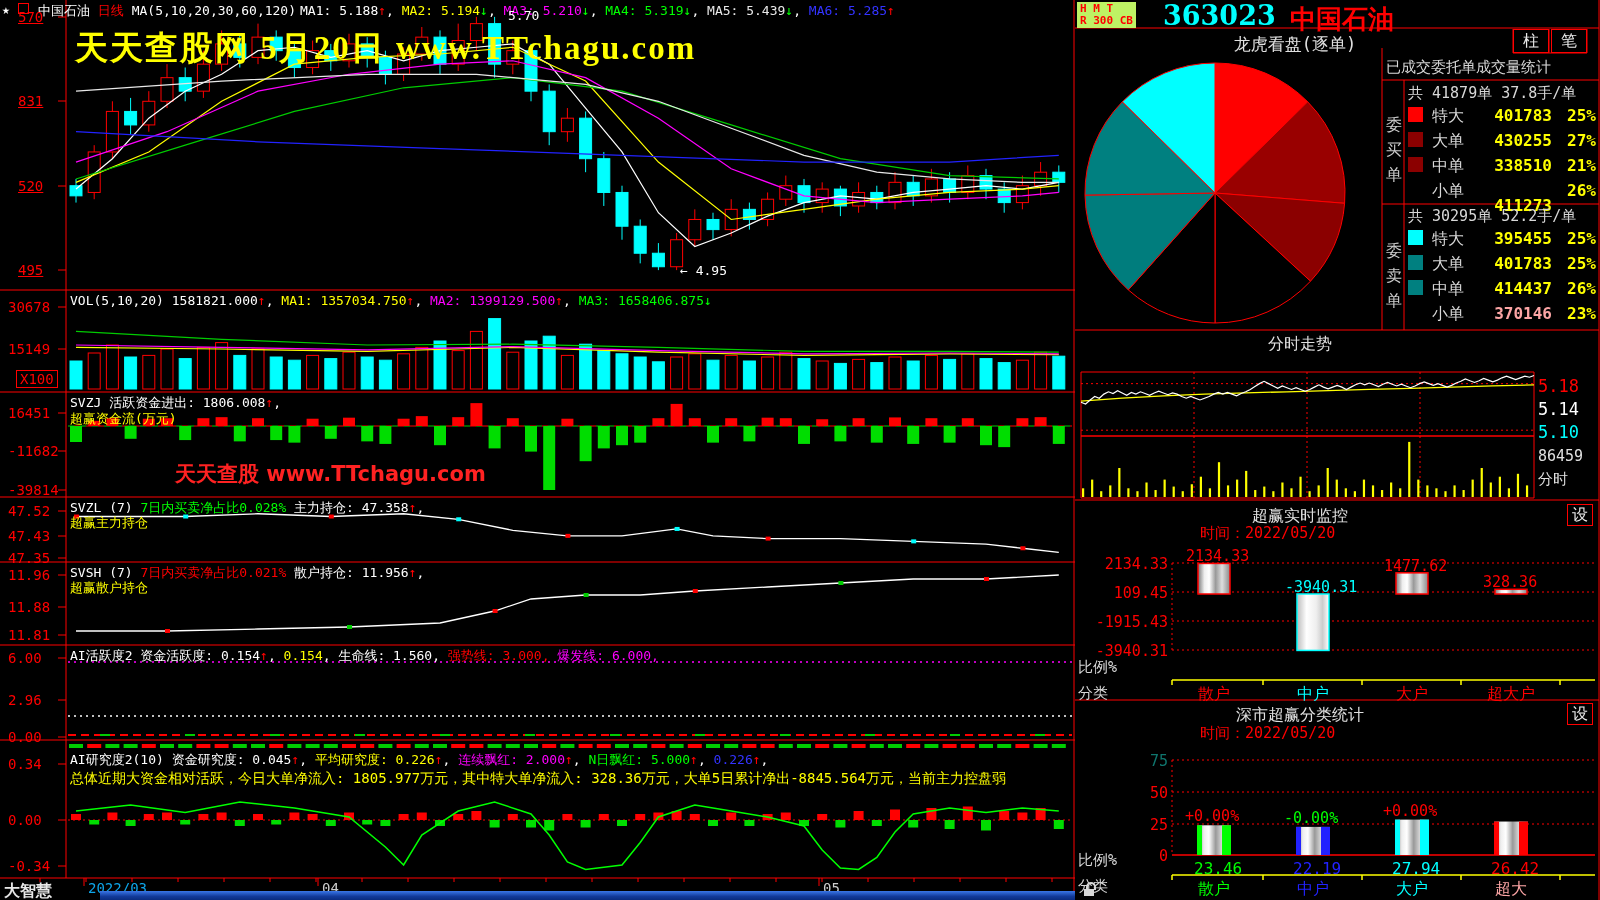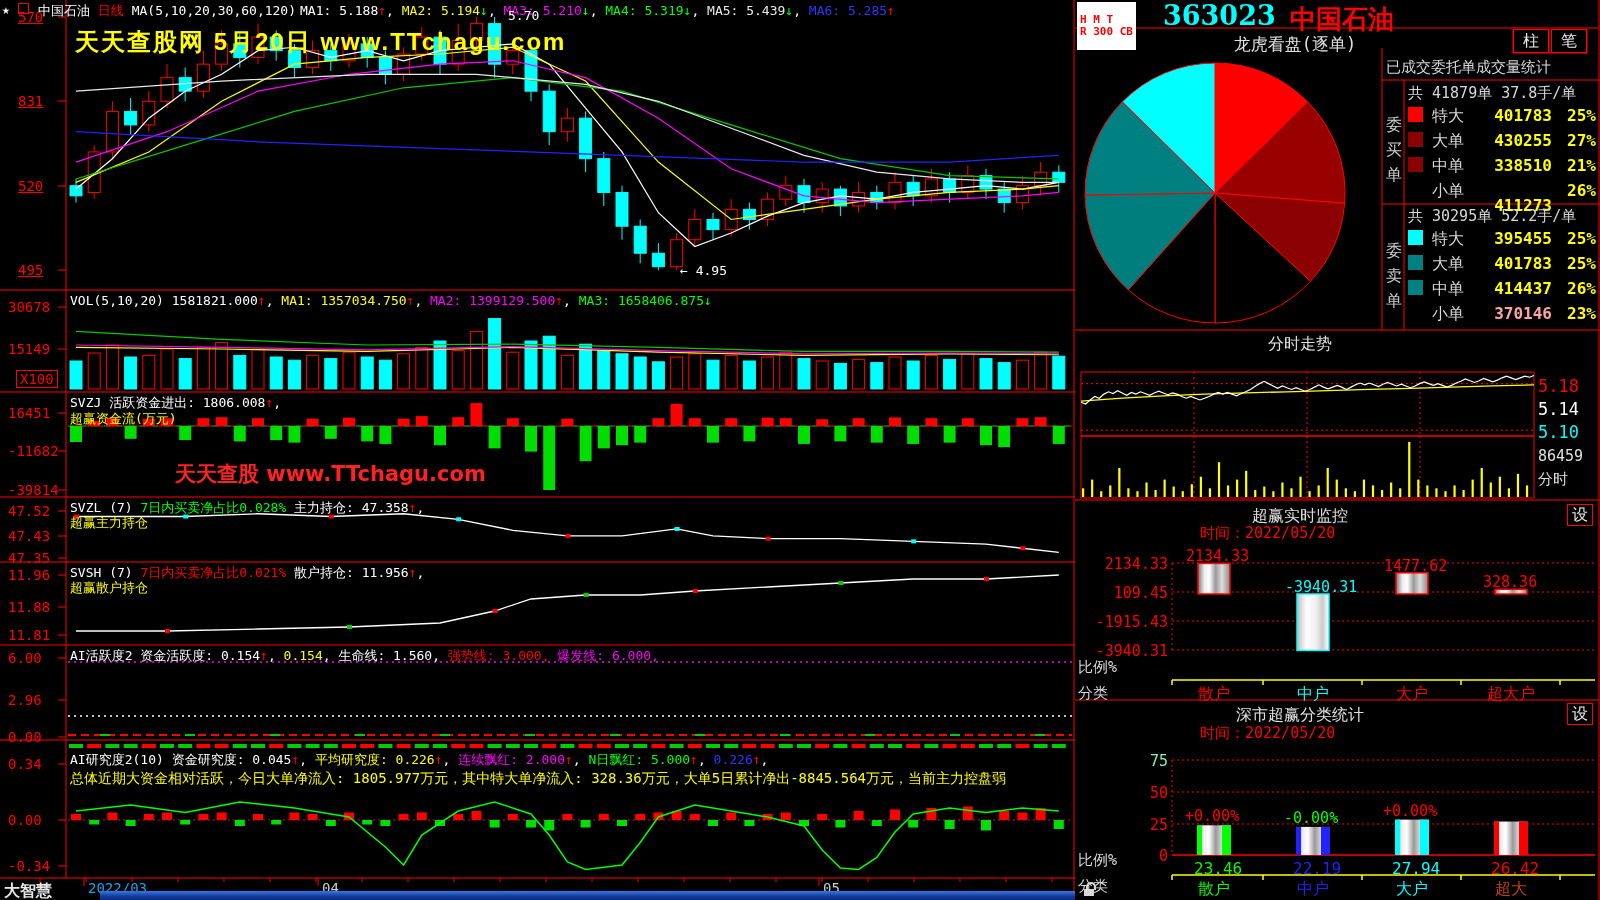--- a/index.html
+++ b/index.html
@@ -1,23 +1,23 @@
 <!DOCTYPE html>
 <html><head>
 <meta charset="utf-8">
 <style>
   html,body{margin:0;padding:0;background:#000;}
   .screen{position:relative;width:1600px;height:900px;background:#000;overflow:hidden;
           font-family:"DejaVu Sans Mono","DejaVu Sans",sans-serif;}
   .abs{position:absolute;white-space:nowrap;}
   #chartsvg{position:absolute;left:0;top:0;}
-  .banner{font-family:Liberation Sans, sans-serif;font-weight:bold;color:#ffff00;font-size:24px;letter-spacing:2px;}
+  .banner{font-family:Liberation Serif, serif;font-weight:bold;color:#ffff00;font-size:33px;letter-spacing:2px;}
   .bigcode{font-family:"DejaVu Serif","Liberation Serif",serif;font-weight:bold;font-size:27px;color:#00ffff;}
   .bigname{font-family:"DejaVu Serif","Liberation Serif",serif;font-weight:bold;font-size:26px;color:#ff0000;}
-  .badge{background:#ffffff;color:#ff0000;font-weight:bold;font-size:11px;line-height:12px;padding:12px 3px;}
+  .badge{background:#bef264;color:#ff0000;font-weight:bold;font-size:11px;line-height:12px;padding:1px 3px;}
   .btn{border:1px solid #ff0000;color:#e8e8e8;font-size:16px;text-align:center;cursor:pointer;background:#000;}
   .vlabel{color:#cccccc;font-size:16px;line-height:25px;width:18px;text-align:center;}
   .sw{position:absolute;width:15px;height:15px;}
   .lockbody{position:absolute;width:10px;height:7px;background:#d8d8d8;}
   .lockarc{position:absolute;width:6px;height:6px;border:2px solid #d8d8d8;border-bottom:none;border-radius:5px 5px 0 0;}
   .bluestrip{position:absolute;background:linear-gradient(180deg,#3a77e8,#123a9a 60%,#0a2c80);}
 </style>
 </head>
 <body>
 
@@ -705,33 +705,33 @@
       <div class="abs" style="position:absolute;white-space:nowrap;left:1297px;top:684px;color:#00ffff;font-size:16px;">中户</div>
       <div class="abs" style="position:absolute;white-space:nowrap;left:1384px;top:556.8377681640394px;color:#ff0000;font-size:15px;">1477.62</div>
       <div class="abs" style="position:absolute;white-space:nowrap;left:1396px;top:684px;color:#ff0000;font-size:16px;">大户</div>
       <div class="abs" style="position:absolute;white-space:nowrap;left:1483px;top:573.2972818142309px;color:#ff0000;font-size:15px;">328.36</div>
       <div class="abs" style="position:absolute;white-space:nowrap;left:1487px;top:684px;color:#ff0000;font-size:16px;">超大户</div>
       <div class="abs" style="position:absolute;white-space:nowrap;left:1078px;top:658px;color:#d8d8d8;font-size:15px;">比例%</div>
       <div class="abs" style="position:absolute;white-space:nowrap;left:1078px;top:684px;color:#d8d8d8;font-size:15px;">分类</div>
       <div class="abs" style="position:absolute;white-space:nowrap;left:1080px;top:705px;width:440px;text-align:center;color:#e0e0e0;font-size:16px;">深市超赢分类统计</div>
       <div class="abs btn" style="position:absolute;white-space:nowrap;left:1567px;top:703px;width:24px;height:20px;line-height:20px;">设</div>
       <div class="abs" style="position:absolute;white-space:nowrap;left:1200px;top:724px;color:#ff0000;font-size:15px;">时间：2022/05/20</div>
-      <div class="abs" style="position:absolute;white-space:nowrap;left:1110px;top:752px;width:58px;text-align:right;color:#86efac;font-size:15px;">75</div>
+      <div class="abs" style="position:absolute;white-space:nowrap;left:1110px;top:752px;width:58px;text-align:right;color:#0f766e;font-size:15px;">75</div>
       <div class="abs" style="position:absolute;white-space:nowrap;left:1110px;top:784px;width:58px;text-align:right;color:#ff0000;font-size:15px;">50</div>
       <div class="abs" style="position:absolute;white-space:nowrap;left:1110px;top:816px;width:58px;text-align:right;color:#ff0000;font-size:15px;">25</div>
       <div class="abs" style="position:absolute;white-space:nowrap;left:1110px;top:847px;width:58px;text-align:right;color:#ff0000;font-size:15px;">0</div>
       <div class="abs" style="position:absolute;white-space:nowrap;left:1185px;top:807.284px;color:#ff0000;font-size:15px;">+0.00%</div>
       <div class="abs" style="position:absolute;white-space:nowrap;left:1194px;top:859px;color:#00ff00;font-size:16px;">23.46</div>
       <div class="abs" style="position:absolute;white-space:nowrap;left:1198px;top:879px;color:#00ff00;font-size:16px;">散户</div>
       <div class="abs" style="position:absolute;white-space:nowrap;left:1284px;top:808.8926666666666px;color:#00ff00;font-size:15px;">-0.00%</div>
       <div class="abs" style="position:absolute;white-space:nowrap;left:1293px;top:859px;color:#2222ff;font-size:16px;">22.19</div>
       <div class="abs" style="position:absolute;white-space:nowrap;left:1297px;top:879px;color:#2222ff;font-size:16px;">中户</div>
       <div class="abs" style="position:absolute;white-space:nowrap;left:1383px;top:801.6093333333333px;color:#ff0000;font-size:15px;">+0.00%</div>
       <div class="abs" style="position:absolute;white-space:nowrap;left:1392px;top:859px;color:#00ffff;font-size:16px;">27.94</div>
       <div class="abs" style="position:absolute;white-space:nowrap;left:1396px;top:879px;color:#00ffff;font-size:16px;">大户</div>
       <div class="abs" style="position:absolute;white-space:nowrap;left:1491px;top:859px;color:#ff0000;font-size:16px;">26.42</div>
-      <div class="abs" style="position:absolute;white-space:nowrap;left:1495px;top:879px;color:#c2410c;font-size:16px;">超大</div>
+      <div class="abs" style="position:absolute;white-space:nowrap;left:1495px;top:879px;color:#fca5a5;font-size:16px;">超大</div>
       <div class="abs" style="position:absolute;white-space:nowrap;left:1078px;top:851px;color:#d8d8d8;font-size:15px;">比例%</div>
       <div class="abs" style="position:absolute;white-space:nowrap;left:1078px;top:877px;color:#d8d8d8;font-size:15px;">分类</div>
       <div class="lockarc" style="left: 1086px; top: 882px;"></div>
       <div class="lockbody" style="left: 1084px; top: 889px;"></div>
     </div>
 </div>
 
 </body></html>

